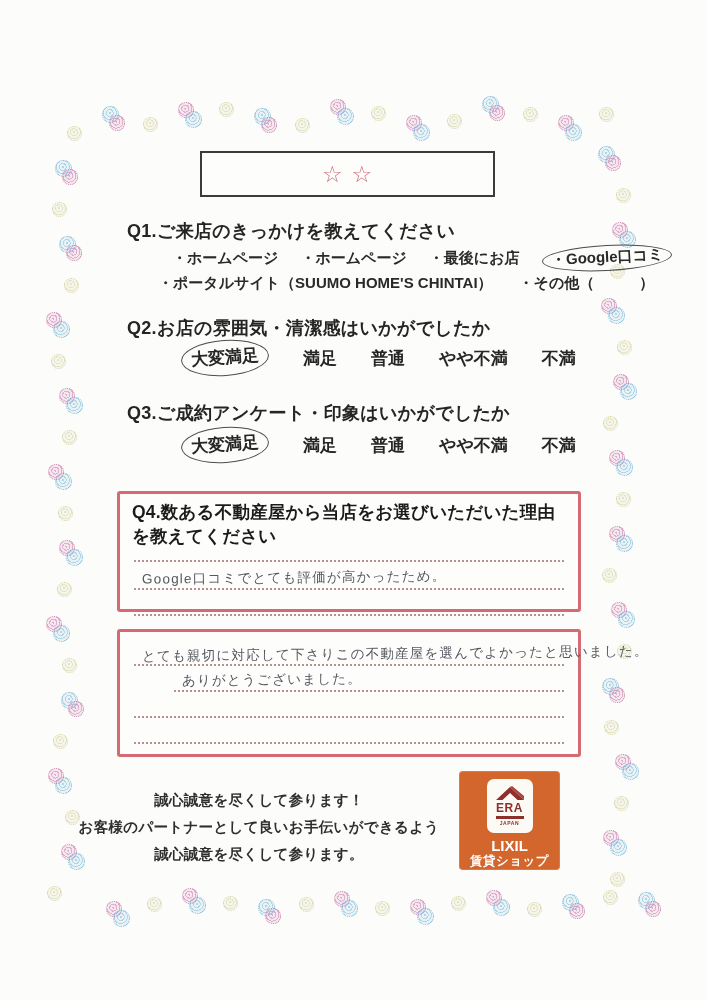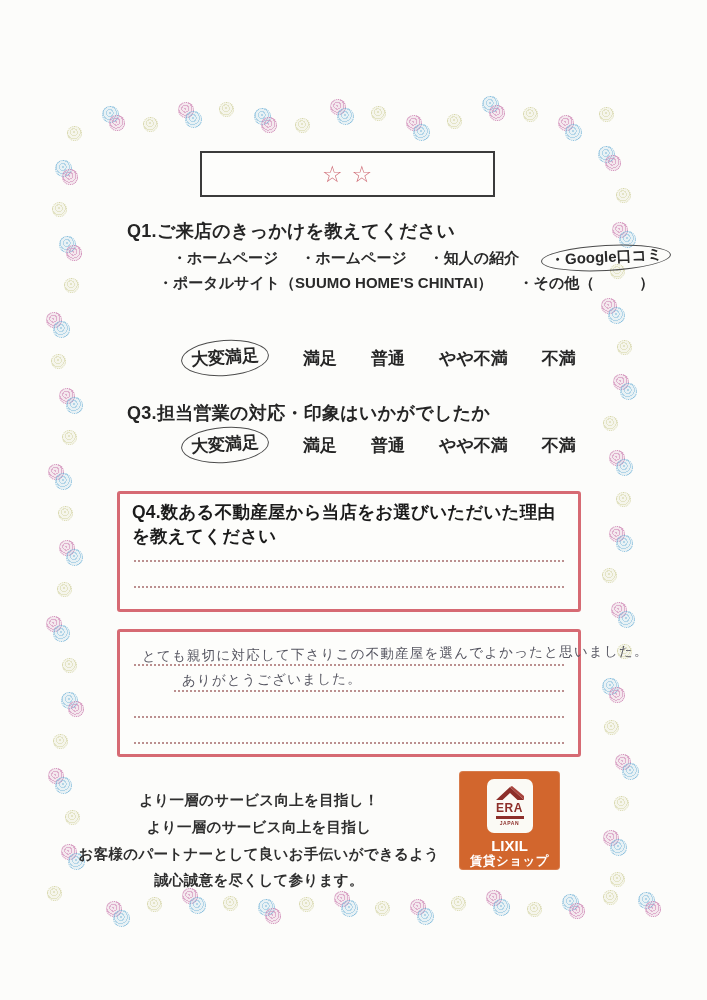--- a/index.html
+++ b/index.html
@@ -178,69 +178,72 @@
 
   <div class="title-box">
     <span class="title-star" id="star-left" style="color: rgb(207, 109, 119);">☆</span>
     <span class="title-star" id="star-right" style="color: rgb(207, 109, 119);">☆</span>
   </div>
 
   <div class="q-heading" style="left:127px;top:219px;">Q1.ご来店のきっかけを教えてください</div>
   <div class="opt-row" style="left:172px;top:245px;gap:22px;">
     <span class="opt">・ホームページ</span>
     <span class="opt">・ホームページ</span>
-    <span class="opt">・知人の紹介</span>
+    <span class="opt">・最後にお店</span>
     <span class="opt circle-mark">・Google口コミ</span>
   </div>
   <div class="opt-row" style="left:158px;top:274px;gap:26px;justify-content:space-between;">
     <span class="opt">・ポータルサイト（SUUMO HOME'S CHINTAI）</span>
     <span class="opt">・その他（　　　）</span>
   </div>
 
+  <div class="q-heading" style="left:127px;top:316px;">Q2.お店の雰囲気・清潔感はいかがでしたか</div>
   <div class="ratings" style="left:181px;top:340px;">
     <span class="circle-mark">大変満足</span>
     <span>満足</span>
     <span>普通</span>
     <span>やや不満</span>
     <span>不満</span>
   </div>
 
-  <div class="q-heading" style="left:127px;top:401px;">Q3.担当営業の対応・印象はいかがでしたか</div>
+  <div class="q-heading" style="left:127px;top:401px;">Q3.ご成約アンケート・印象はいかがでしたか</div>
   <div class="ratings" style="left:181px;top:427px;">
     <span class="circle-mark">大変満足</span>
     <span>満足</span>
     <span>普通</span>
     <span>やや不満</span>
     <span>不満</span>
   </div>
 
   <div class="qbox" style="top:491px;height:121px;">
     <div class="qbox-heading">Q4.数ある不動産屋から当店をお選びいただいた理由を教えてください</div>
     <div class="answer-area">
       <div class="answer-line" style="height:8px;"></div>
+      <div class="answer-line" style="height:26px;">
+        <span class="handwriting">Google口コミでとても評価が高かったため。</span>
+      </div>
       <div class="answer-line" style="height:24px;"></div>
     </div>
   </div>
 
   <div class="qbox" style="top:629px;height:128px;">
     <div class="answer-area">
       <div class="answer-line" style="height:21px;">
         <span class="handwriting">とても親切に対応して下さりこの不動産屋を選んでよかったと思いました。</span>
       </div>
       <div class="answer-line" style="height:24px;margin-left:40px;">
         <span class="handwriting">ありがとうございました。</span>
       </div>
       <div class="answer-line" style="height:24px;"></div>
       <div class="answer-line" style="height:24px;"></div>
     </div>
   </div>
 
   <div class="footer-text">
-    <div>より一層のサービス向上を目指し！</div>
-    <div>より一層のサービス向上を目指し</div>
+    <div>誠心誠意を尽くして参ります！</div>
     <div>お客様のパートナーとして良いお手伝いができるよう</div>
     <div>誠心誠意を尽くして参ります。</div>
   </div>
 
   <div class="logo">
     <div class="era-badge">
       <svg width="30" height="15" viewBox="0 0 30 15">
         <polygon points="1,14 15,1 29,14 22.5,14 15,7 7.5,14" fill="#8d2f2a"></polygon>
         <polygon points="15,1 29,14 29,10 17,0" fill="#a8443d"></polygon>
       </svg>

